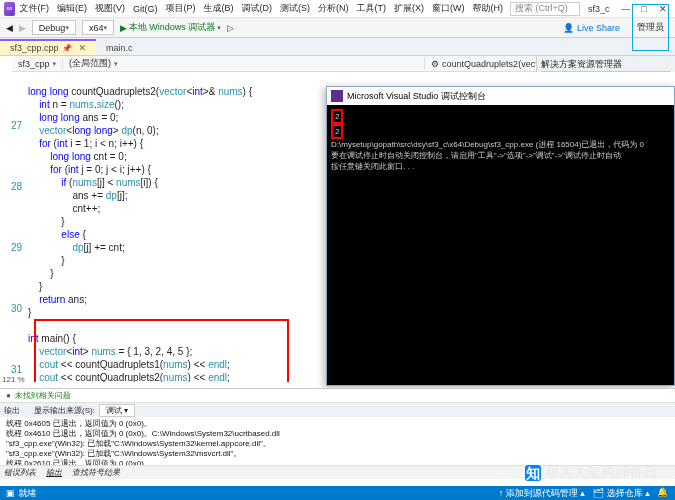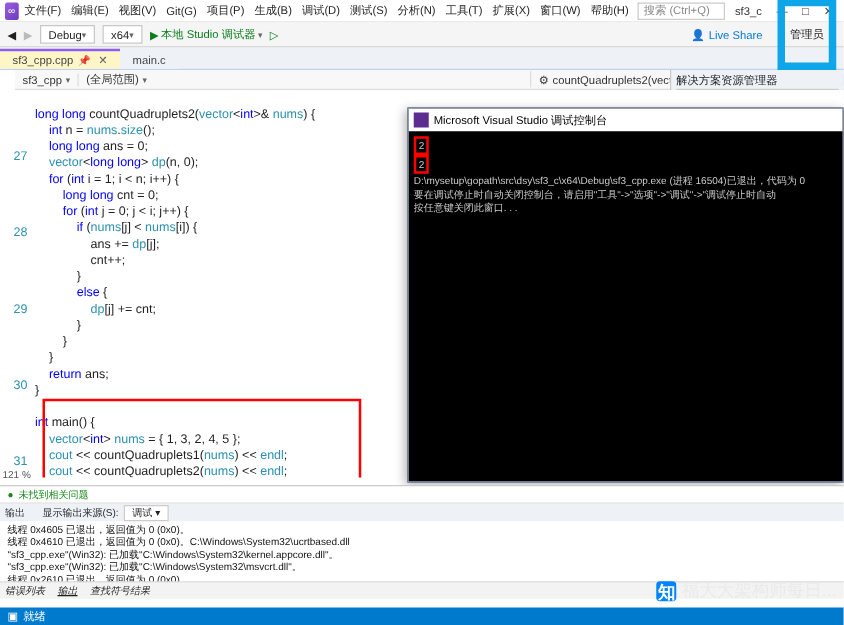--- a/index.html
+++ b/index.html
@@ -86,24 +86,24 @@
   <span>◀</span>
   <span style="color:#bbb">▶</span>
   <span class="sel">
       <span>Debug</span>
       <span class="arrow"> ▾</span>
     </span>
   <span class="sel">
       <span>x64</span>
       <span class="arrow"> ▾</span>
     </span>
-  <span class="runbtn">▶ <span>本地 Studio 调试器</span><span class="arrow"> ▾</span></span>
+  <span class="runbtn">▶ <span>本地 Windows 调试器</span><span class="arrow"> ▾</span></span>
   <span style="color:#0a7d1d">▷</span>
   <span class="share">👤 <span>Live Share</span></span>
-  <span style="margin-left:6px;border:6px solid #0ea5e9;padding:16px 4px">管理员</span>
+  <span style="margin-left:6px;border:1px solid #0ea5e9;padding:16px 4px">管理员</span>
 </div>
 
 <div class="tabstrip">
   <div class="tab active"><span>sf3_cpp.cpp</span><span class="pin">📌</span><span class="x">✕</span></div>
   <div class="tab"><span>main.c</span></div>
 </div>
 
 <div class="crumbs">
   <span class="c">
       <span>sf3_cpp</span>
@@ -188,18 +188,23 @@
     </div>
   <div class="tabsb">
     <span>错误列表</span>
     <span style="text-decoration:underline">输出</span>
     <span>查找符号结果</span>
   </div>
 </div>
 
 <div class="statusbar">
   <span class="pill">▣ <span>就绪</span></span>
+  <span class="right">
+    <span>↑ <span>添加到源代码管理</span> ▴</span>
+    <span>🗂 <span>选择仓库</span> ▴</span>
+    <span>🔔</span>
+  </span>
 </div>
 
 <div class="watermark">
   <span class="z">知</span>
   <span>福大大架构师每日...</span>
 </div>
 
 </body></html>

